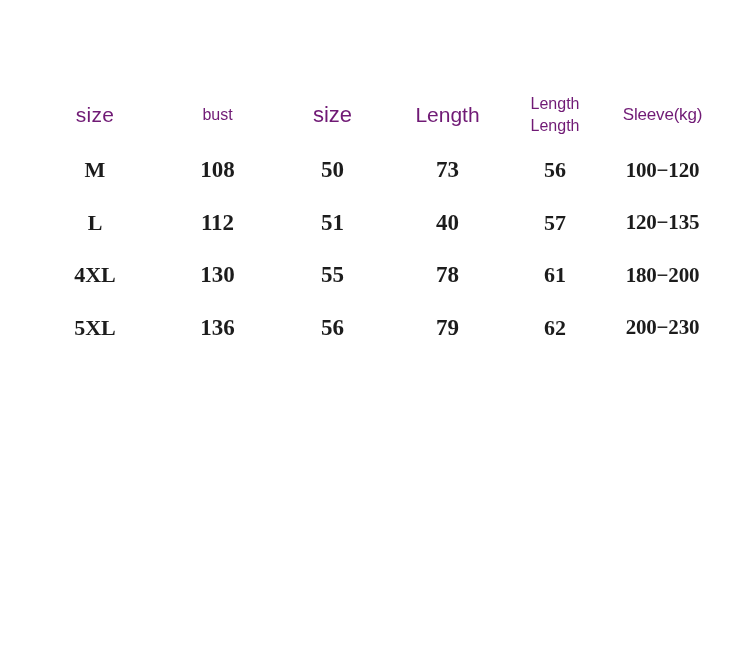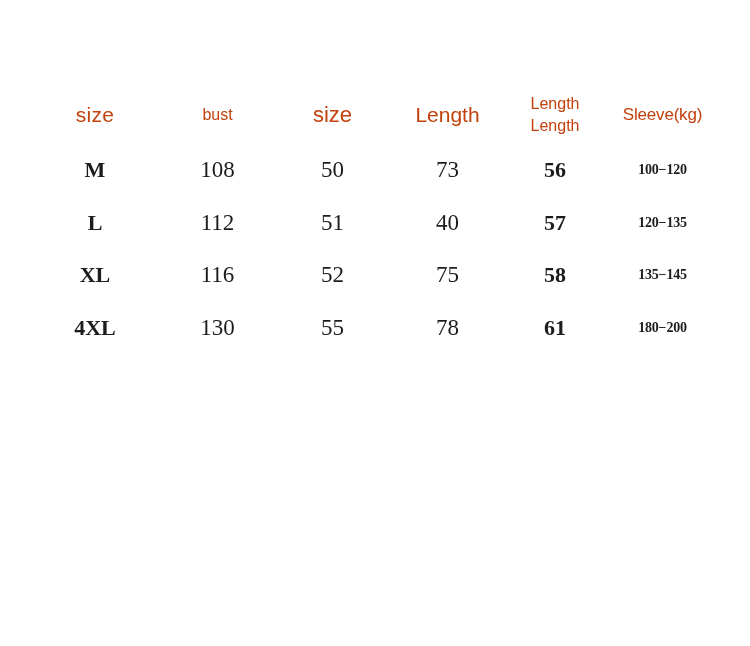--- a/index.html
+++ b/index.html
@@ -39,21 +39,21 @@
     border: none;
     padding: 0;
     text-align: center;
     vertical-align: middle;
   }
 
   
   tr.header-row th {
     height: 58px;
     font-weight: normal;
-    color: #c2410c;
+    color: #701a75;
   }
   th.h-size {
     font-family: "Liberation Sans", sans-serif;
     font-size: 21px;
     font-weight: bold;
     letter-spacing: 0.3px;
   }
   th.h-bust {
     font-family: "Liberation Sans", sans-serif;
     font-size: 16px;
@@ -87,30 +87,30 @@
   tbody tr { height: 52.5px; }
 
   td.cell-size {
     font-family: "Liberation Serif", serif;
     font-size: 22px;
     font-weight: bold;
   }
   td.cell-num {
     font-family: "Liberation Serif", serif;
     font-size: 23px;
-    font-weight: normal;
+    font-weight: bold;
   }
   td.cell-sleeve {
     font-family: "Liberation Serif", serif;
     font-size: 22px;
     font-weight: bold;
   }
   td.cell-weight {
     font-family: "Liberation Serif", serif;
-    font-size: 14px;
+    font-size: 21px;
     font-weight: bold;
     letter-spacing: -0.2px;
   }
 </style>
 </head>
 <body>
 
 <div id="size-chart">
   <table class="chart">
     <colgroup>
@@ -145,30 +145,30 @@
       </tr>
       <tr>
         <td class="cell-size">L</td>
         <td class="cell-num">112</td>
         <td class="cell-num">51</td>
         <td class="cell-num">40</td>
         <td class="cell-sleeve">57</td>
         <td class="cell-weight">120−135</td>
       </tr>
       <tr>
-        <td class="cell-size">XL</td>
-        <td class="cell-num">116</td>
-        <td class="cell-num">52</td>
-        <td class="cell-num">75</td>
-        <td class="cell-sleeve">58</td>
-        <td class="cell-weight">135−145</td>
-      </tr>
-      <tr>
         <td class="cell-size">4XL</td>
         <td class="cell-num">130</td>
         <td class="cell-num">55</td>
         <td class="cell-num">78</td>
         <td class="cell-sleeve">61</td>
         <td class="cell-weight">180−200</td>
       </tr>
+      <tr>
+        <td class="cell-size">5XL</td>
+        <td class="cell-num">136</td>
+        <td class="cell-num">56</td>
+        <td class="cell-num">79</td>
+        <td class="cell-sleeve">62</td>
+        <td class="cell-weight">200−230</td>
+      </tr>
     </tbody>
   </table>
 </div>
 
 </body></html>

